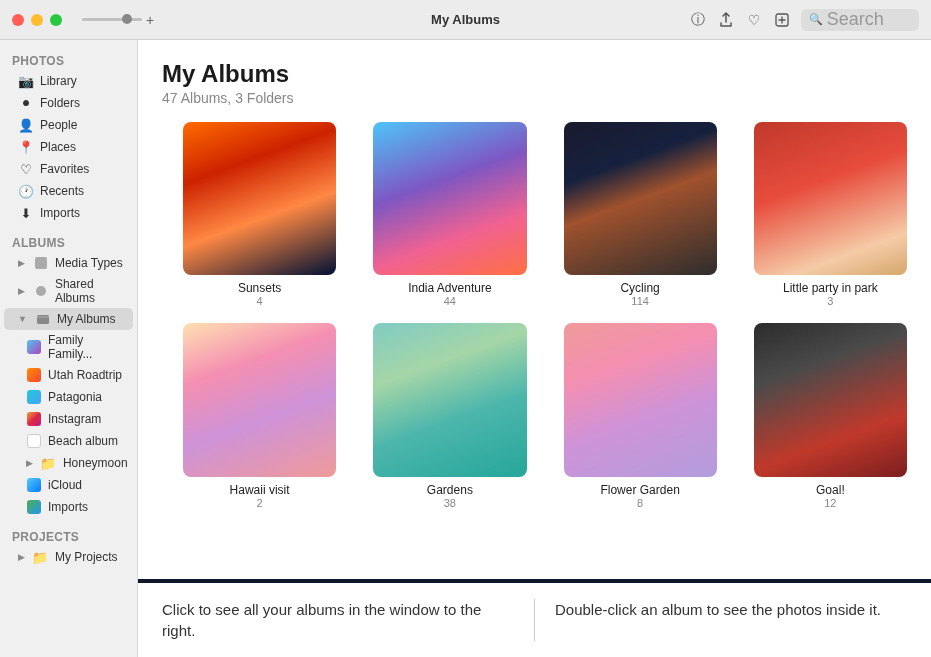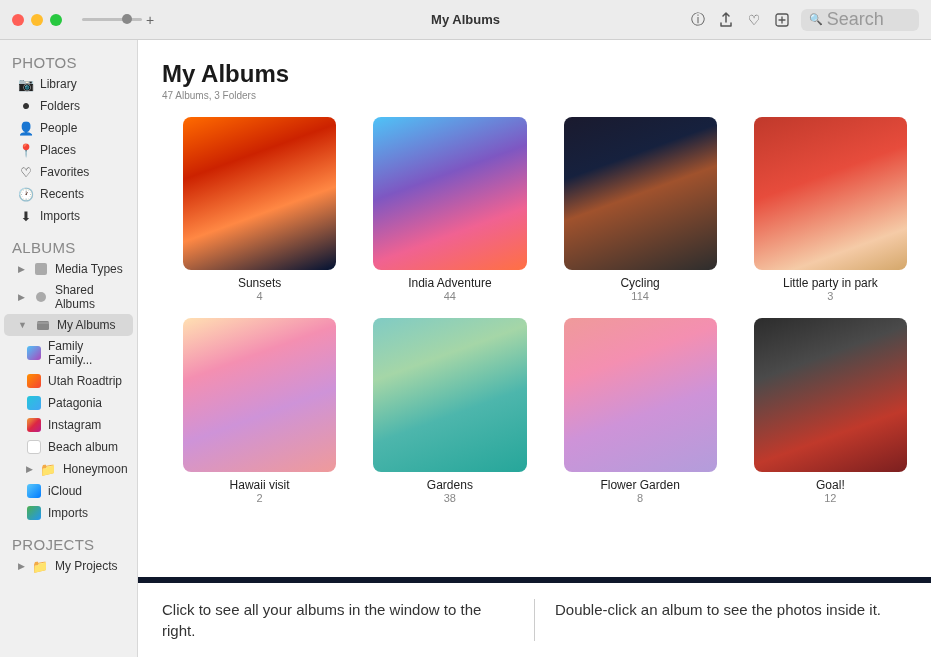--- a/index.html
+++ b/index.html
@@ -119,22 +119,22 @@
     
     .sidebar {
       width: 138px;
       background: #f0f0f0;
       border-right: 1px solid #d8d8d8;
       overflow-y: auto;
       flex-shrink: 0;
       padding: 8px 0;
     }
     .sidebar-section-label {
-      font-size: 15px;
-      font-weight: 400;
+      font-size: 12px;
+      font-weight: 700;
       color: #888;
       padding: 6px 12px 2px 12px;
       text-transform: uppercase;
       letter-spacing: 0.3px;
     }
     .sidebar-item {
       display: flex;
       align-items: center;
       gap: 6px;
       padding: 3px 10px 3px 14px;
@@ -178,21 +178,21 @@
       position: relative;
     }
 
     .content-title {
       font-size: 24px;
       font-weight: 700;
       color: #1a1a1a;
       margin-bottom: 2px;
     }
     .content-subtitle {
-      font-size: 10px;
+      font-size: 14px;
       color: #888;
       margin-bottom: 16px;
     }
 
     
     .album-grid {
       display: grid;
       grid-template-columns: repeat(4, 1fr);
       gap: 16px;
     }
@@ -218,21 +218,21 @@
     }
     .album-count {
       font-size: 11px;
       color: #888;
       text-align: center;
     }
 
     
     .annotation-area {
       background: #fff;
-      border-top: 6px solid #0f172a;
+      border-top: 4px solid #0f172a;
       padding: 16px 24px;
       display: flex;
       gap: 0;
       flex-shrink: 0;
     }
     .annotation-left, .annotation-right {
       flex: 1;
       font-size: 15px;
       color: #333;
       line-height: 1.4;

